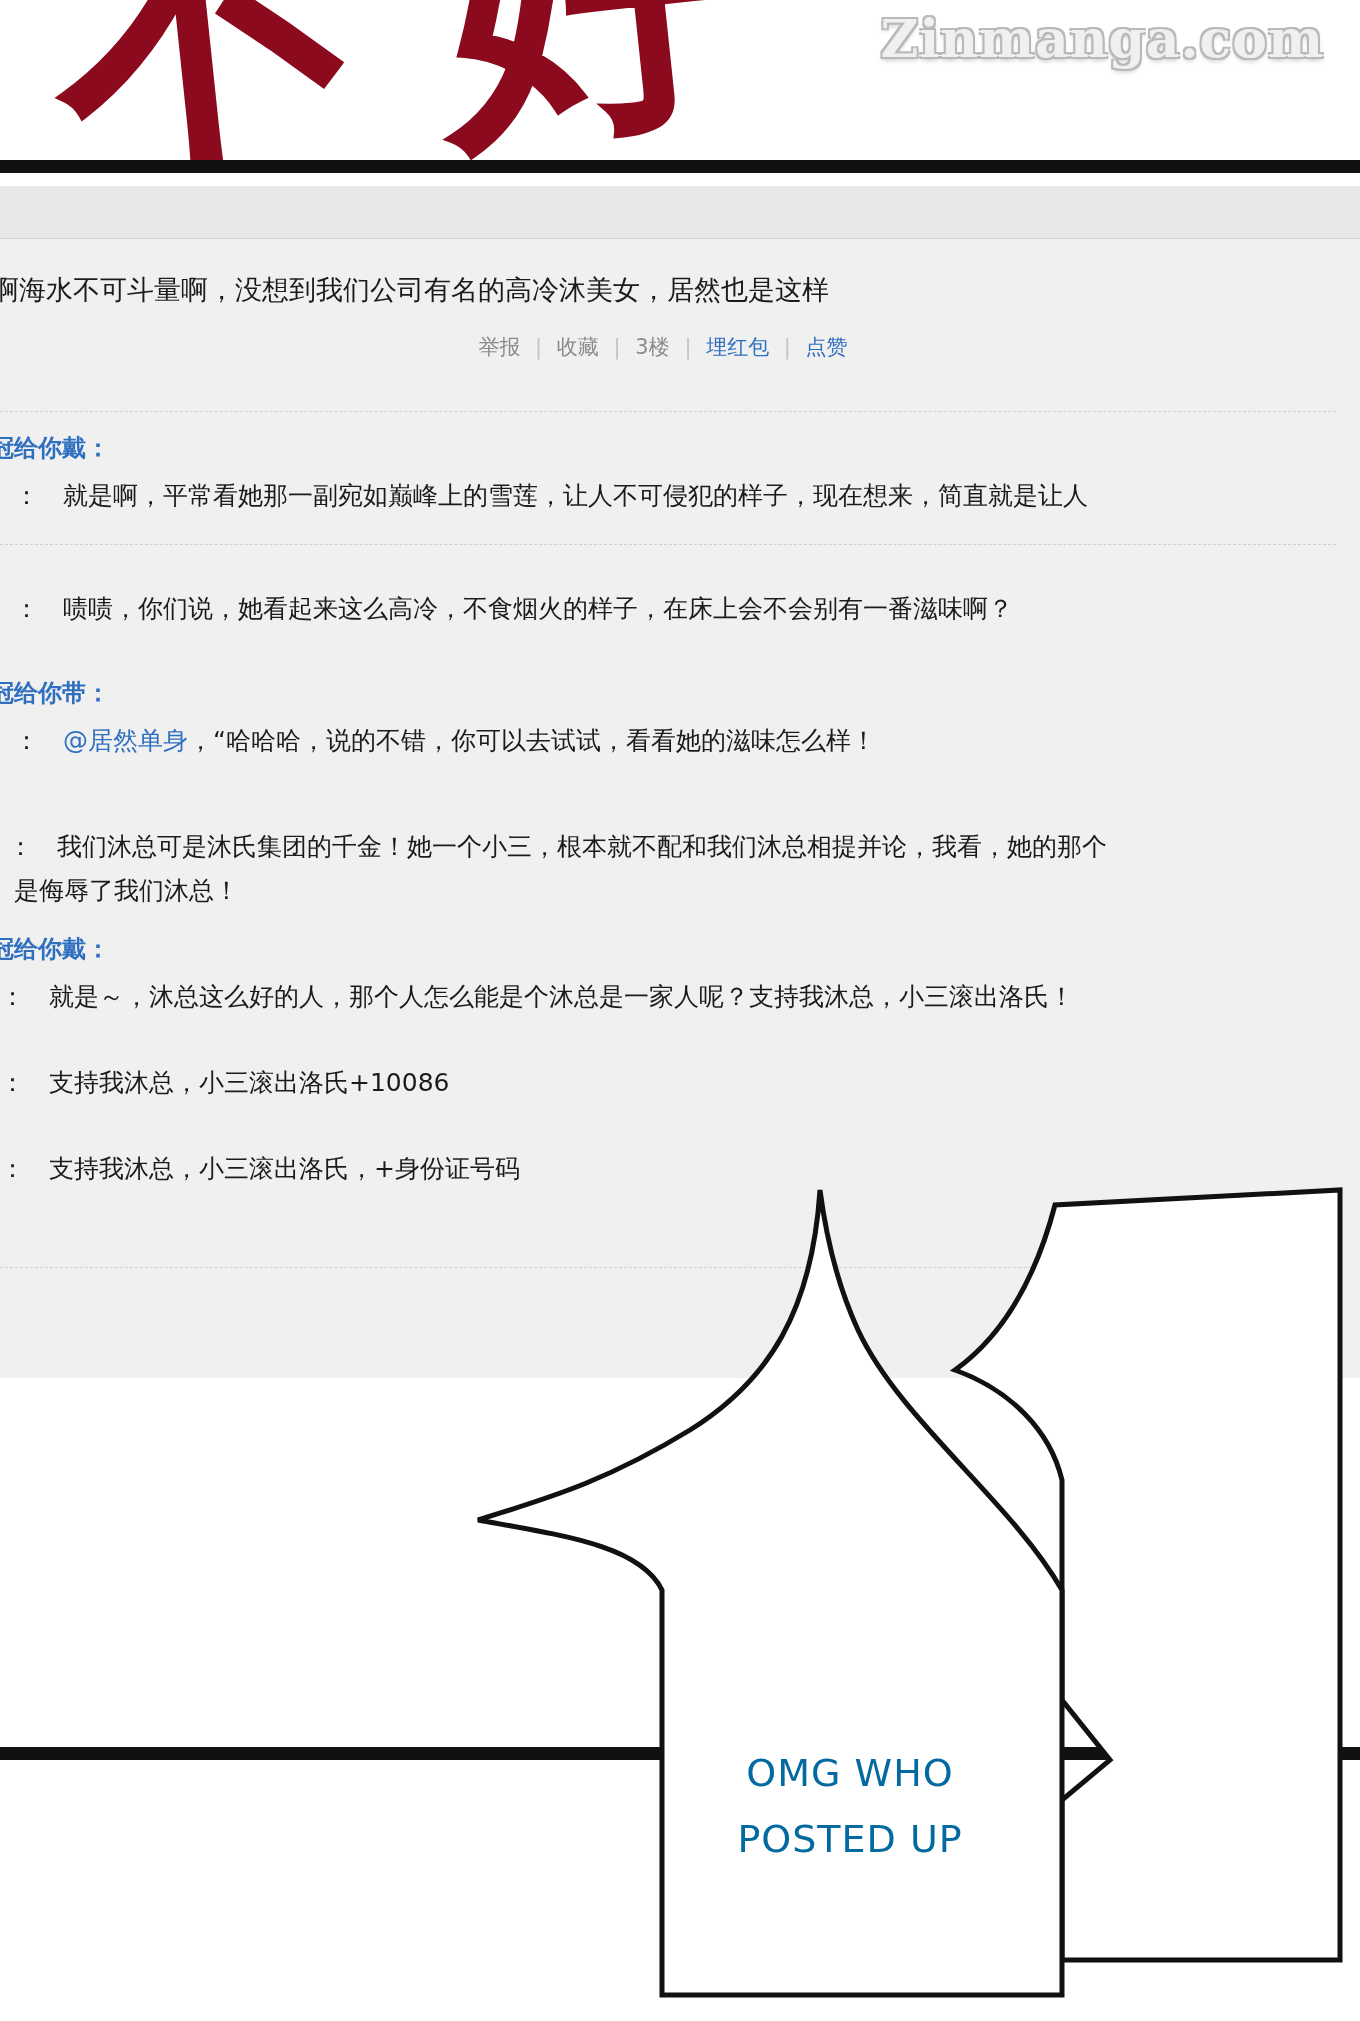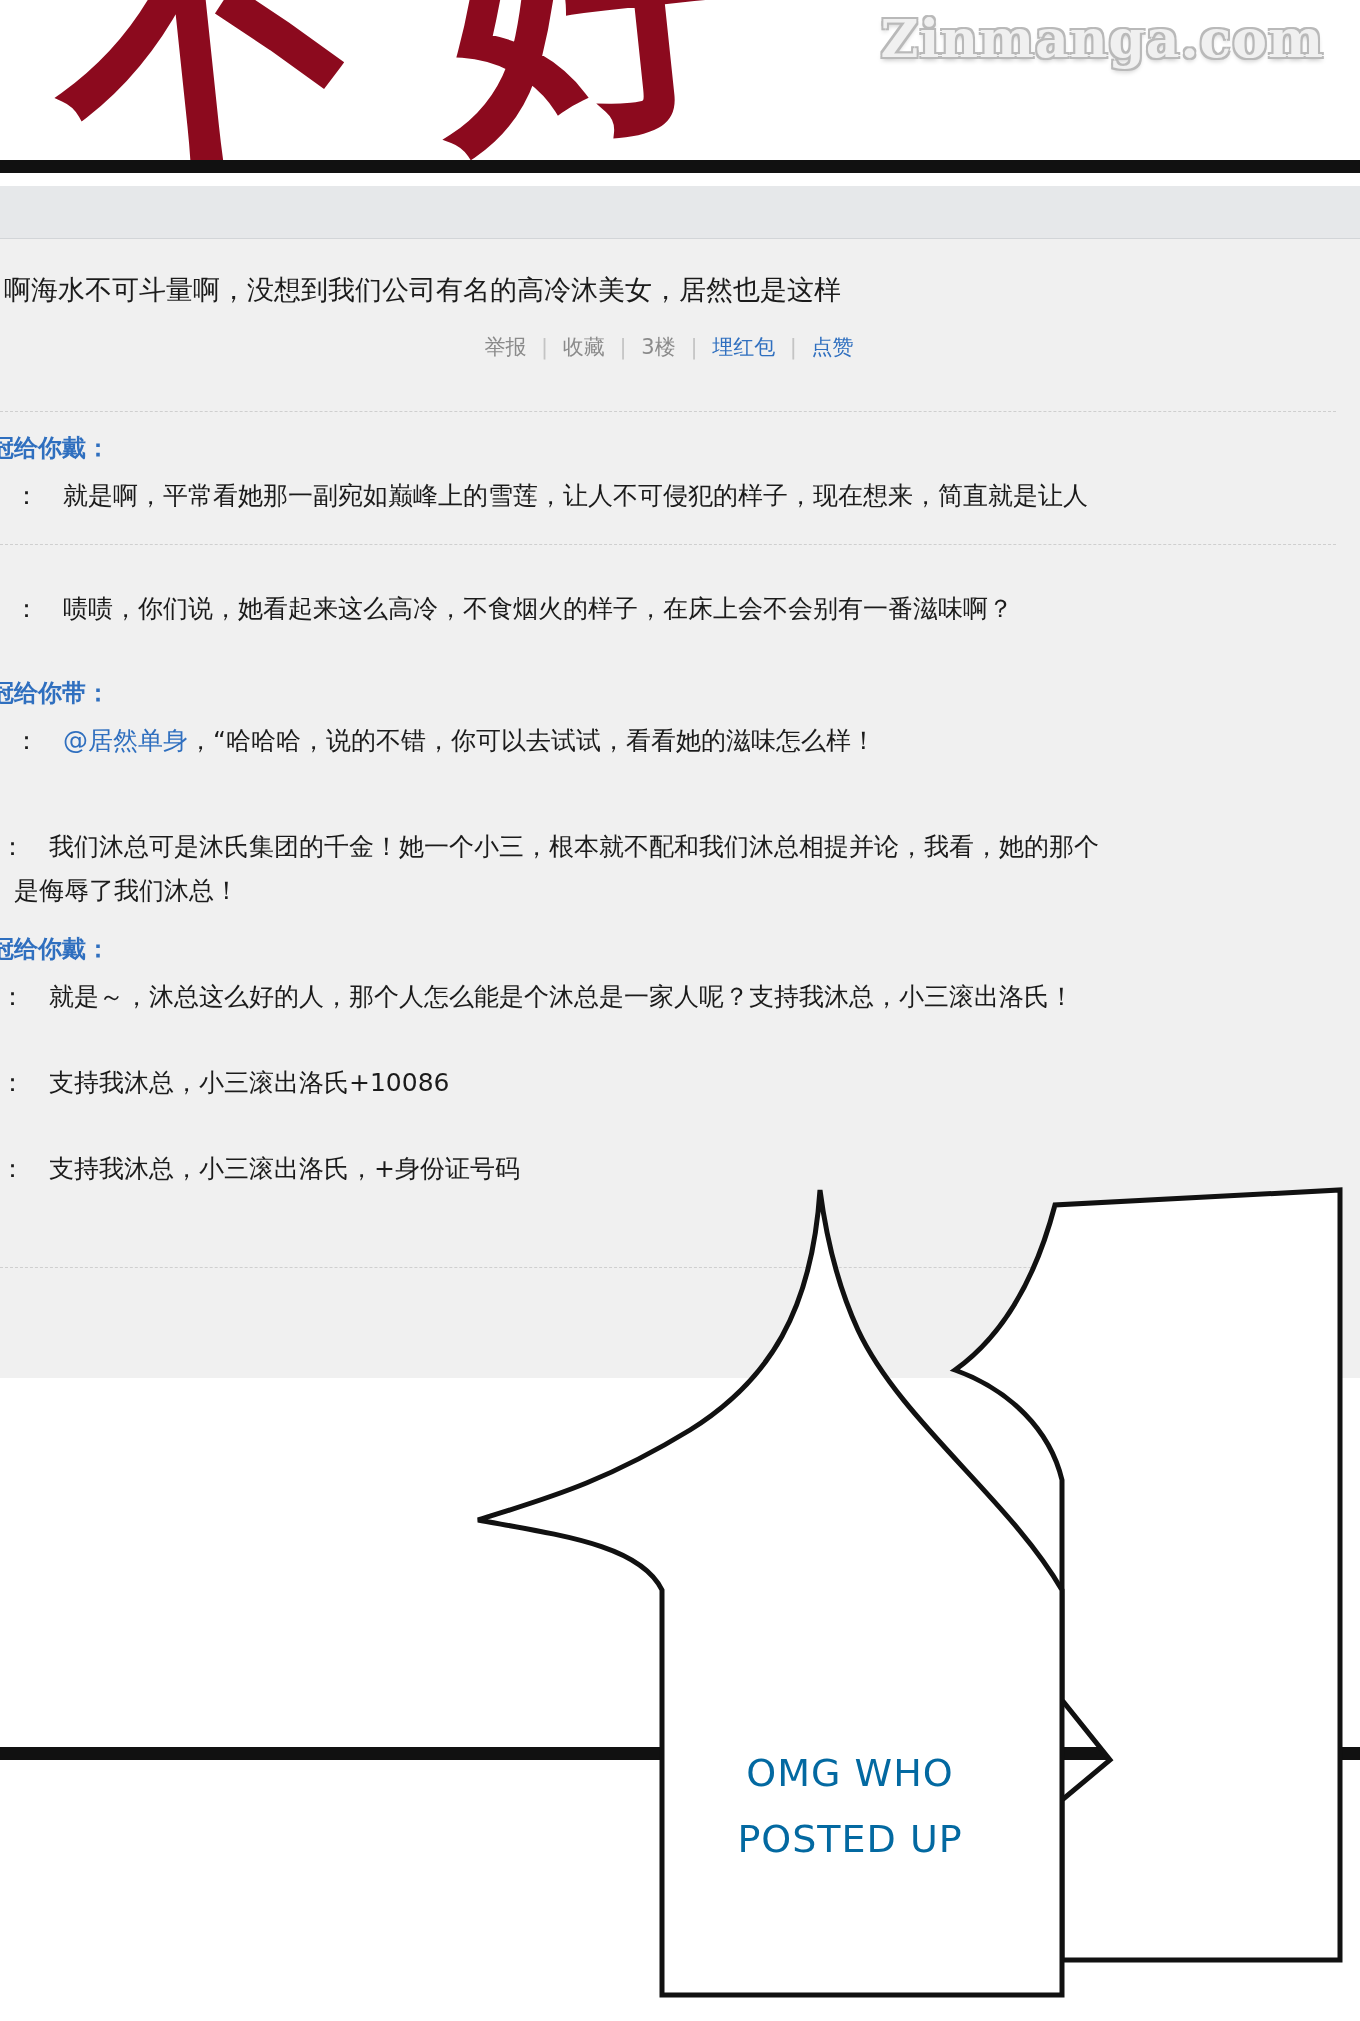--- a/index.html
+++ b/index.html
@@ -88,21 +88,20 @@
     border-bottom: 1px solid #d2d5d8;
   }
   .forum-body {
     background: #f0f0f0;
     padding: 0 0 0 0;
   }
 
   
   .post-main {
     padding: 30px 20px 10px 0;
-    margin-left: 12px;
   }
   .post-text {
     font-family: "DejaVu Sans", sans-serif;
     font-size: 27px;
     color: #1b1b1b;
     line-height: 42px;
     white-space: nowrap;
     margin-left: -8px;
   }
   .post-meta {
@@ -236,21 +235,21 @@
         <div class="reply">
           <div class="reply-user">冠给你带：</div>
           <div class="reply-line">
             <span class="colon">：</span><span class="mention">@居然单身</span><span>，“哈哈哈，说的不错，你可以去试试，看看她的滋味怎么样！</span>
           </div>
         </div>
 
         <div class="spacer-lg"></div>
 
         <div class="reply">
-          <div class="reply-line" style="padding-left:0">
+          <div class="reply-line" style="padding-left:8px">
             <span class="colon">：</span><span>我们沐总可是沐氏集团的千金！她一个小三，根本就不配和我们沐总相提并论，我看，她的那个</span>
           </div>
           <div class="reply-line" style="">是侮辱了我们沐总！</div>
         </div>
 
         <div class="reply">
           <div class="reply-user">冠给你戴：</div>
           <div class="reply-line" style="padding-left:0">
             <span class="colon">：</span><span>就是～，沐总这么好的人，那个人怎么能是个沐总是一家人呢？支持我沐总，小三滚出洛氏！</span>
           </div>

